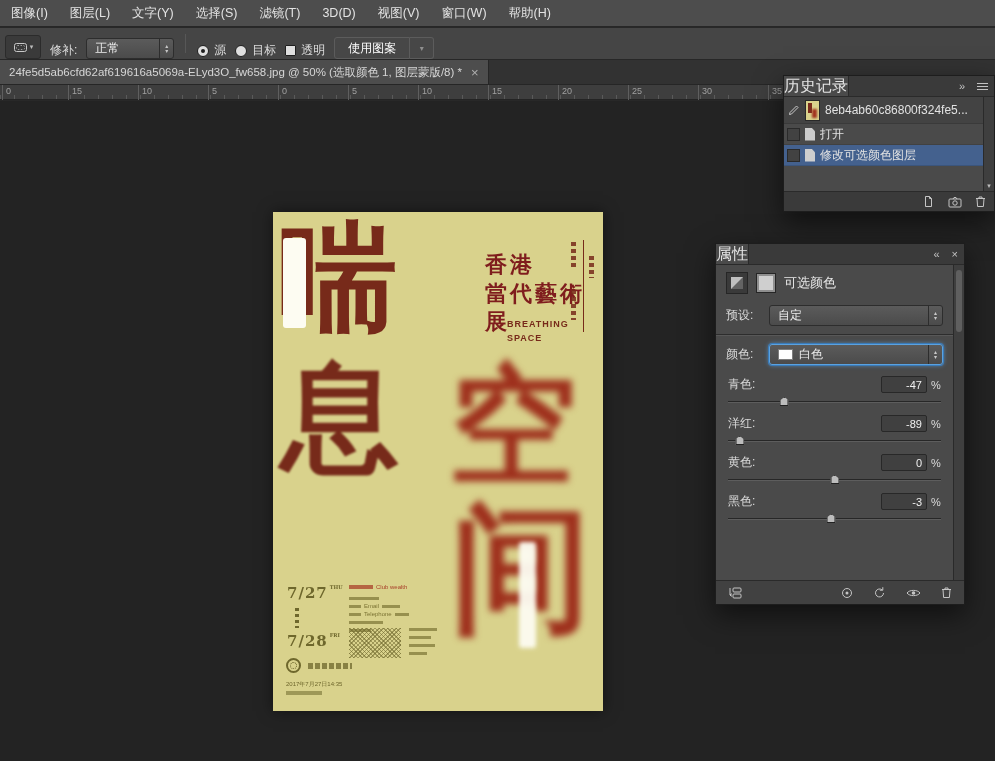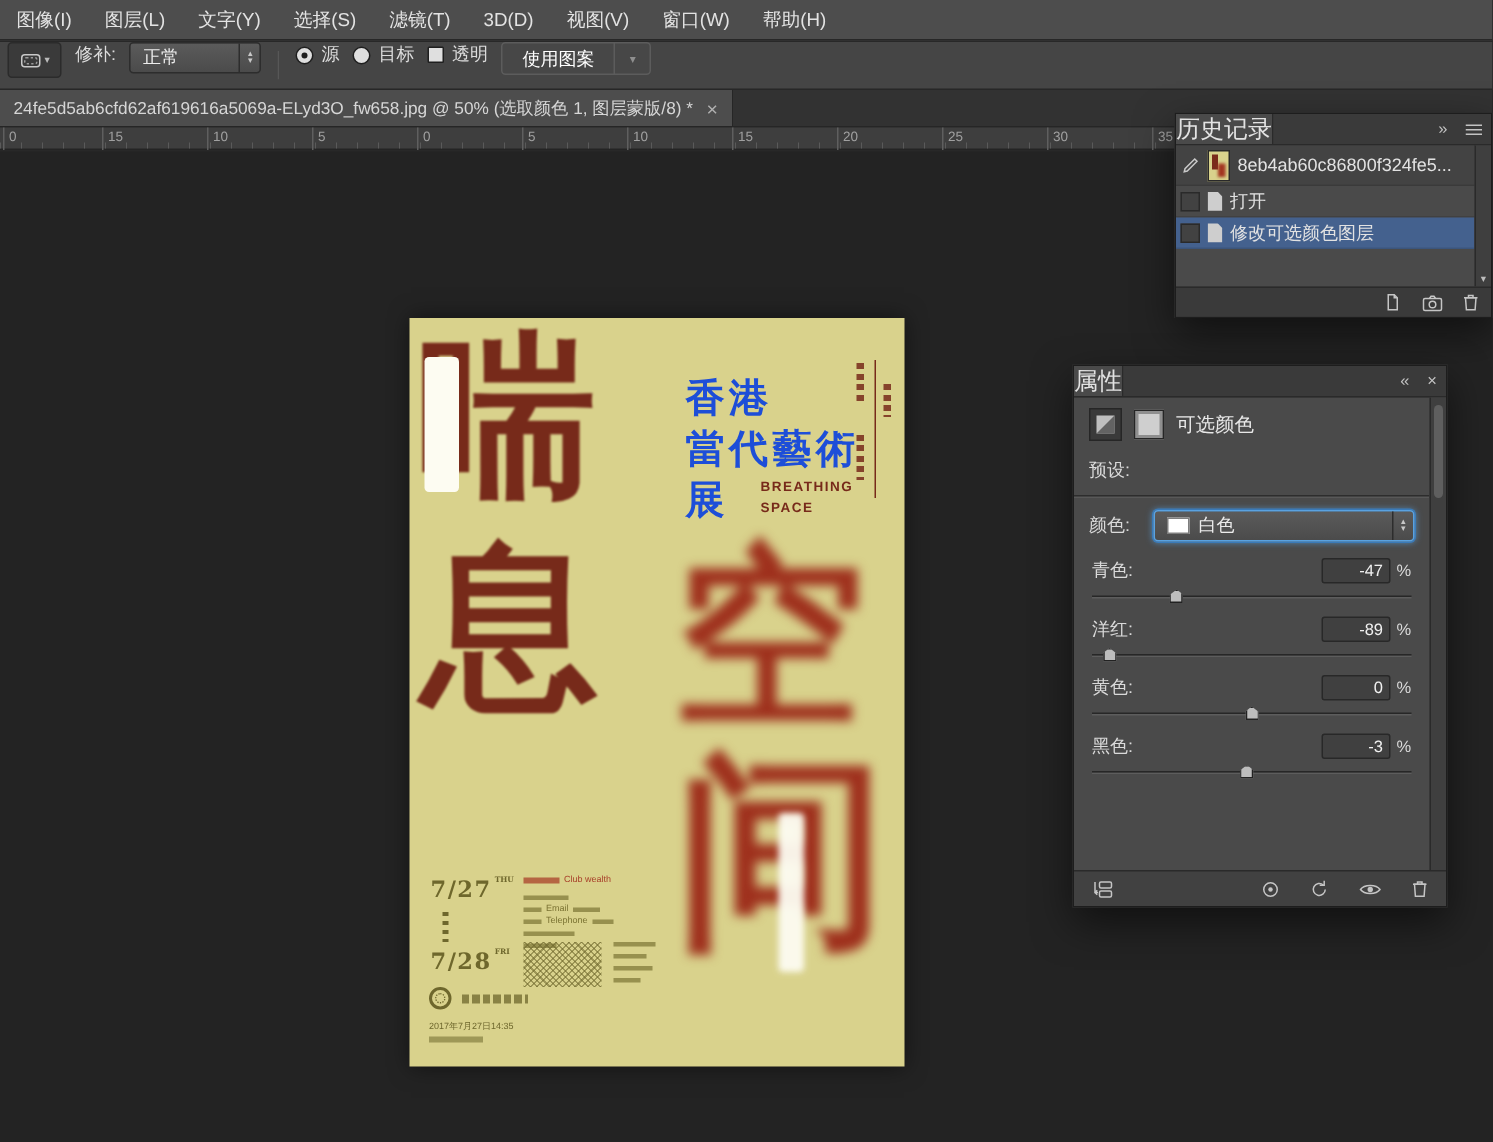--- a/index.html
+++ b/index.html
@@ -7,21 +7,21 @@
     font-family:"Liberation Sans","DejaVu Sans",sans-serif;cursor:default}
   .app{position:relative;width:995px;height:761px;user-select:none}
 
   
   .menubar{position:absolute;top:0;left:0;right:0;height:27px;background:#4d4d4d;
     border-bottom:1px solid #272727;display:flex;align-items:stretch;color:#e3e3e3;font-size:12.5px}
   .menu-item{display:flex;align-items:center;padding:0 11px}
 
   
   .options-bar{position:absolute;top:28px;left:0;right:0;height:32px;background:#454545;
-    border-bottom:1px solid #272727;display:flex;align-items:flex-start;gap:9px;padding:0 5px;
+    border-bottom:1px solid #272727;display:flex;align-items:flex-end;gap:9px;padding:0 5px;
     color:#dcdcdc;font-size:12px}
   .tool-preset{width:36px;height:24px;background:#3a3a3a;border:1px solid #2b2b2b;border-radius:3px;
     display:flex;align-items:center;justify-content:center;gap:2px;flex:none}
   .tool-preset .dd{font-size:7px;color:#bbb}
   .combo{height:21px;background:linear-gradient(#5b5b5b,#4b4b4b);border:1px solid #2d2d2d;border-radius:3px;
     display:inline-flex;align-items:center;padding:0 0 0 8px;color:#ececec}
   .combo .combo-val{flex:1;text-align:left;white-space:nowrap}
   .spin{margin-left:7px;align-self:stretch;width:14px;border-left:1px solid #2d2d2d;flex:none;
     display:flex;flex-direction:column;align-items:center;justify-content:center;line-height:5px;font-size:6px;color:#c8c8c8}
   .vsep{width:1px;align-self:stretch;margin:6px 2px;background:#353535;border-right:1px solid #575757}
@@ -53,21 +53,21 @@
   .poster{position:absolute;left:273px;top:111px;width:330px;height:499px;background:#d9d28c;
     box-shadow:0 0 14px rgba(0,0,0,.5);font-family:"DejaVu Serif","Liberation Serif",serif;overflow:hidden}
   .big-char{position:absolute;line-height:1;font-weight:bold}
   .char-chuan{left:6px;top:6px;font-size:118px;color:#772a1a;filter:blur(.6px)}
   .char-xi{left:8px;top:146px;font-size:118px;color:#772a1a;filter:blur(.8px)}
   .char-kong{left:176px;top:148px;font-size:128px;color:#9e2f1c;filter:blur(3.5px)}
   .char-jian{left:178px;top:286px;font-size:140px;color:#9e2f1c;filter:blur(3.5px)}
   .white-bar{position:absolute;background:#fdfcf2;border-radius:3px}
   .bar-chuan{left:10px;top:26px;width:23px;height:90px;filter:blur(.4px)}
   .bar-jian{left:246px;top:330px;width:17px;height:106px;filter:blur(2px);opacity:.95}
-  .poster-title{position:absolute;left:184px;top:38px;color:#1d4ed8;font-weight:bold;font-size:26px;
+  .poster-title{position:absolute;left:212px;top:38px;color:#7f1d1d;font-weight:bold;font-size:22px;
     letter-spacing:3px;line-height:1.3}
   .poster-sub{position:absolute;left:234px;top:106px;color:#772a1a;font-weight:bold;font-size:9px;
     letter-spacing:1px;line-height:1.5;font-family:"Liberation Sans",sans-serif}
   .vline{position:absolute;left:310px;top:28px;width:1px;height:92px;background:#772a1a}
   .vtext{position:absolute;width:5px;background:repeating-linear-gradient(#772a1a 0 4px,transparent 4px 7px);opacity:.85}
   .date{position:absolute;color:#6e672c;font-weight:bold;font-size:15px;letter-spacing:1px}
   .date .dow{font-size:5px;letter-spacing:0;vertical-align:top;margin-left:2px}
   .date-marks{position:absolute;left:22px;width:4px;height:20px;
     background:repeating-linear-gradient(#6e672c 0 3px,transparent 3px 6px)}
   .seal{position:absolute;left:13px;top:446px;width:15px;height:15px;border:2px solid #6e672c;border-radius:50%}
@@ -364,20 +364,27 @@
               <rect x="1" y="1" width="12" height="12" fill="#bfbfbf"></rect>
               <path d="M13 1v12H1z" fill="#636363"></path>
             </svg>
         </span>
         <span class="mask-icon"></span>
         <span class="adj-title">可选颜色</span>
       </div>
 
       <div class="prop-row">
         <span class="prop-label">预设:</span>
+        <div class="combo wide">
+          <span class="combo-val">自定</span>
+          <span class="spin">
+              <span>▴</span>
+              <span>▾</span>
+            </span>
+        </div>
       </div>
 
       <div class="hdiv"></div>
 
       <div class="prop-row">
         <span class="prop-label">颜色:</span>
         <div class="combo wide focused">
           <span class="swatch"></span>
           <span class="combo-val">白色</span>
           <span class="spin">

